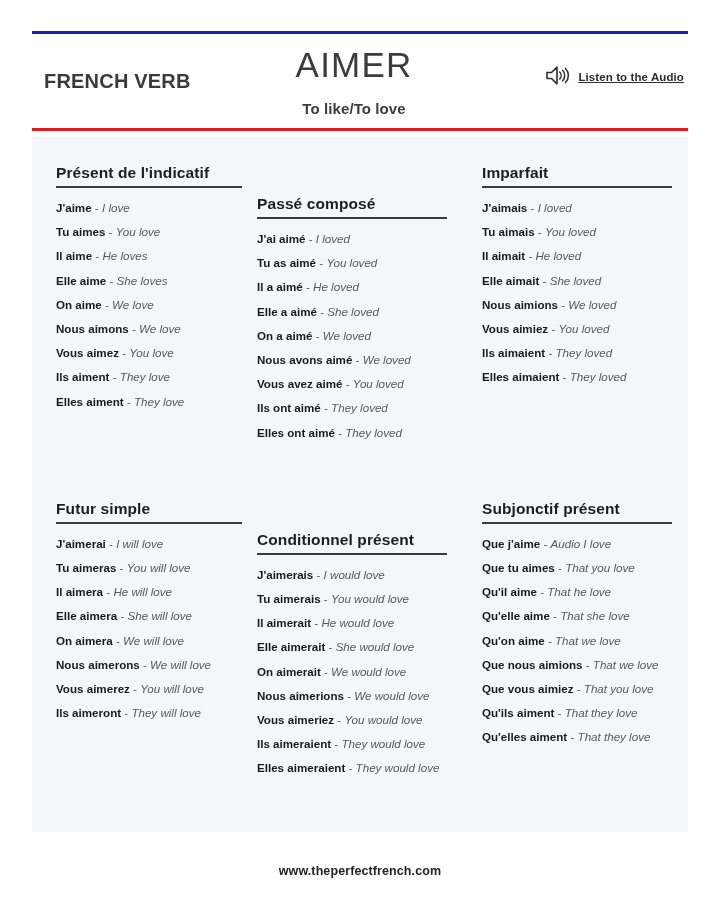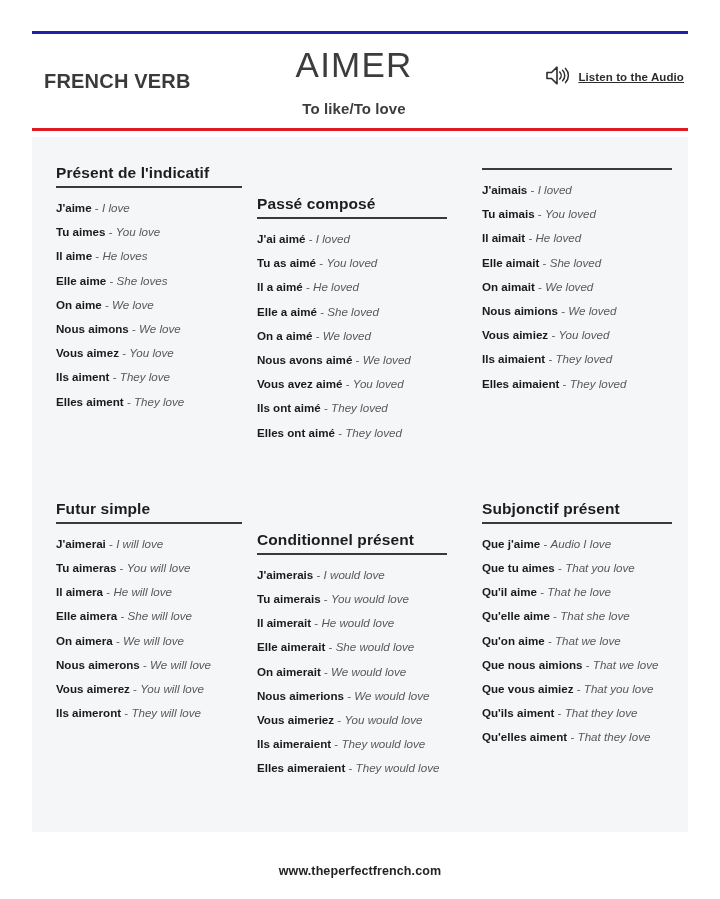--- a/index.html
+++ b/index.html
@@ -234,27 +234,27 @@
               <li><span class="fr">Il a aimé</span><span class="dash"> - </span><span class="en">He loved</span></li>
               <li><span class="fr">Elle a aimé</span><span class="dash"> - </span><span class="en">She loved</span></li>
               <li><span class="fr">On a aimé</span><span class="dash"> - </span><span class="en">We loved</span></li>
               <li><span class="fr">Nous avons aimé</span><span class="dash"> - </span><span class="en">We loved</span></li>
               <li><span class="fr">Vous avez aimé</span><span class="dash"> - </span><span class="en">You loved</span></li>
               <li><span class="fr">Ils ont aimé</span><span class="dash"> - </span><span class="en">They loved</span></li>
               <li><span class="fr">Elles ont aimé</span><span class="dash"> - </span><span class="en">They loved</span></li>
             </ul>
         </div>
         <div class="col c3">
+          <div class="sec-title">Imparfait</div>
           <div class="sec-rule"></div>
           <ul class="conj">
               <li><span class="fr">J'aimais</span><span class="dash"> - </span><span class="en">I loved</span></li>
               <li><span class="fr">Tu aimais</span><span class="dash"> - </span><span class="en">You loved</span></li>
               <li><span class="fr">Il aimait</span><span class="dash"> - </span><span class="en">He loved</span></li>
               <li><span class="fr">Elle aimait</span><span class="dash"> - </span><span class="en">She loved</span></li>
-              <li><span class="fr">On aimait</span><span class="dash"> - </span><span class="en">We loved</span></li>
               <li><span class="fr">Nous aimions</span><span class="dash"> - </span><span class="en">We loved</span></li>
               <li><span class="fr">Vous aimiez</span><span class="dash"> - </span><span class="en">You loved</span></li>
               <li><span class="fr">Ils aimaient</span><span class="dash"> - </span><span class="en">They loved</span></li>
               <li><span class="fr">Elles aimaient</span><span class="dash"> - </span><span class="en">They loved</span></li>
             </ul>
         </div>
       </div>
 
       <div class="row row2">
         <div class="col c1">

